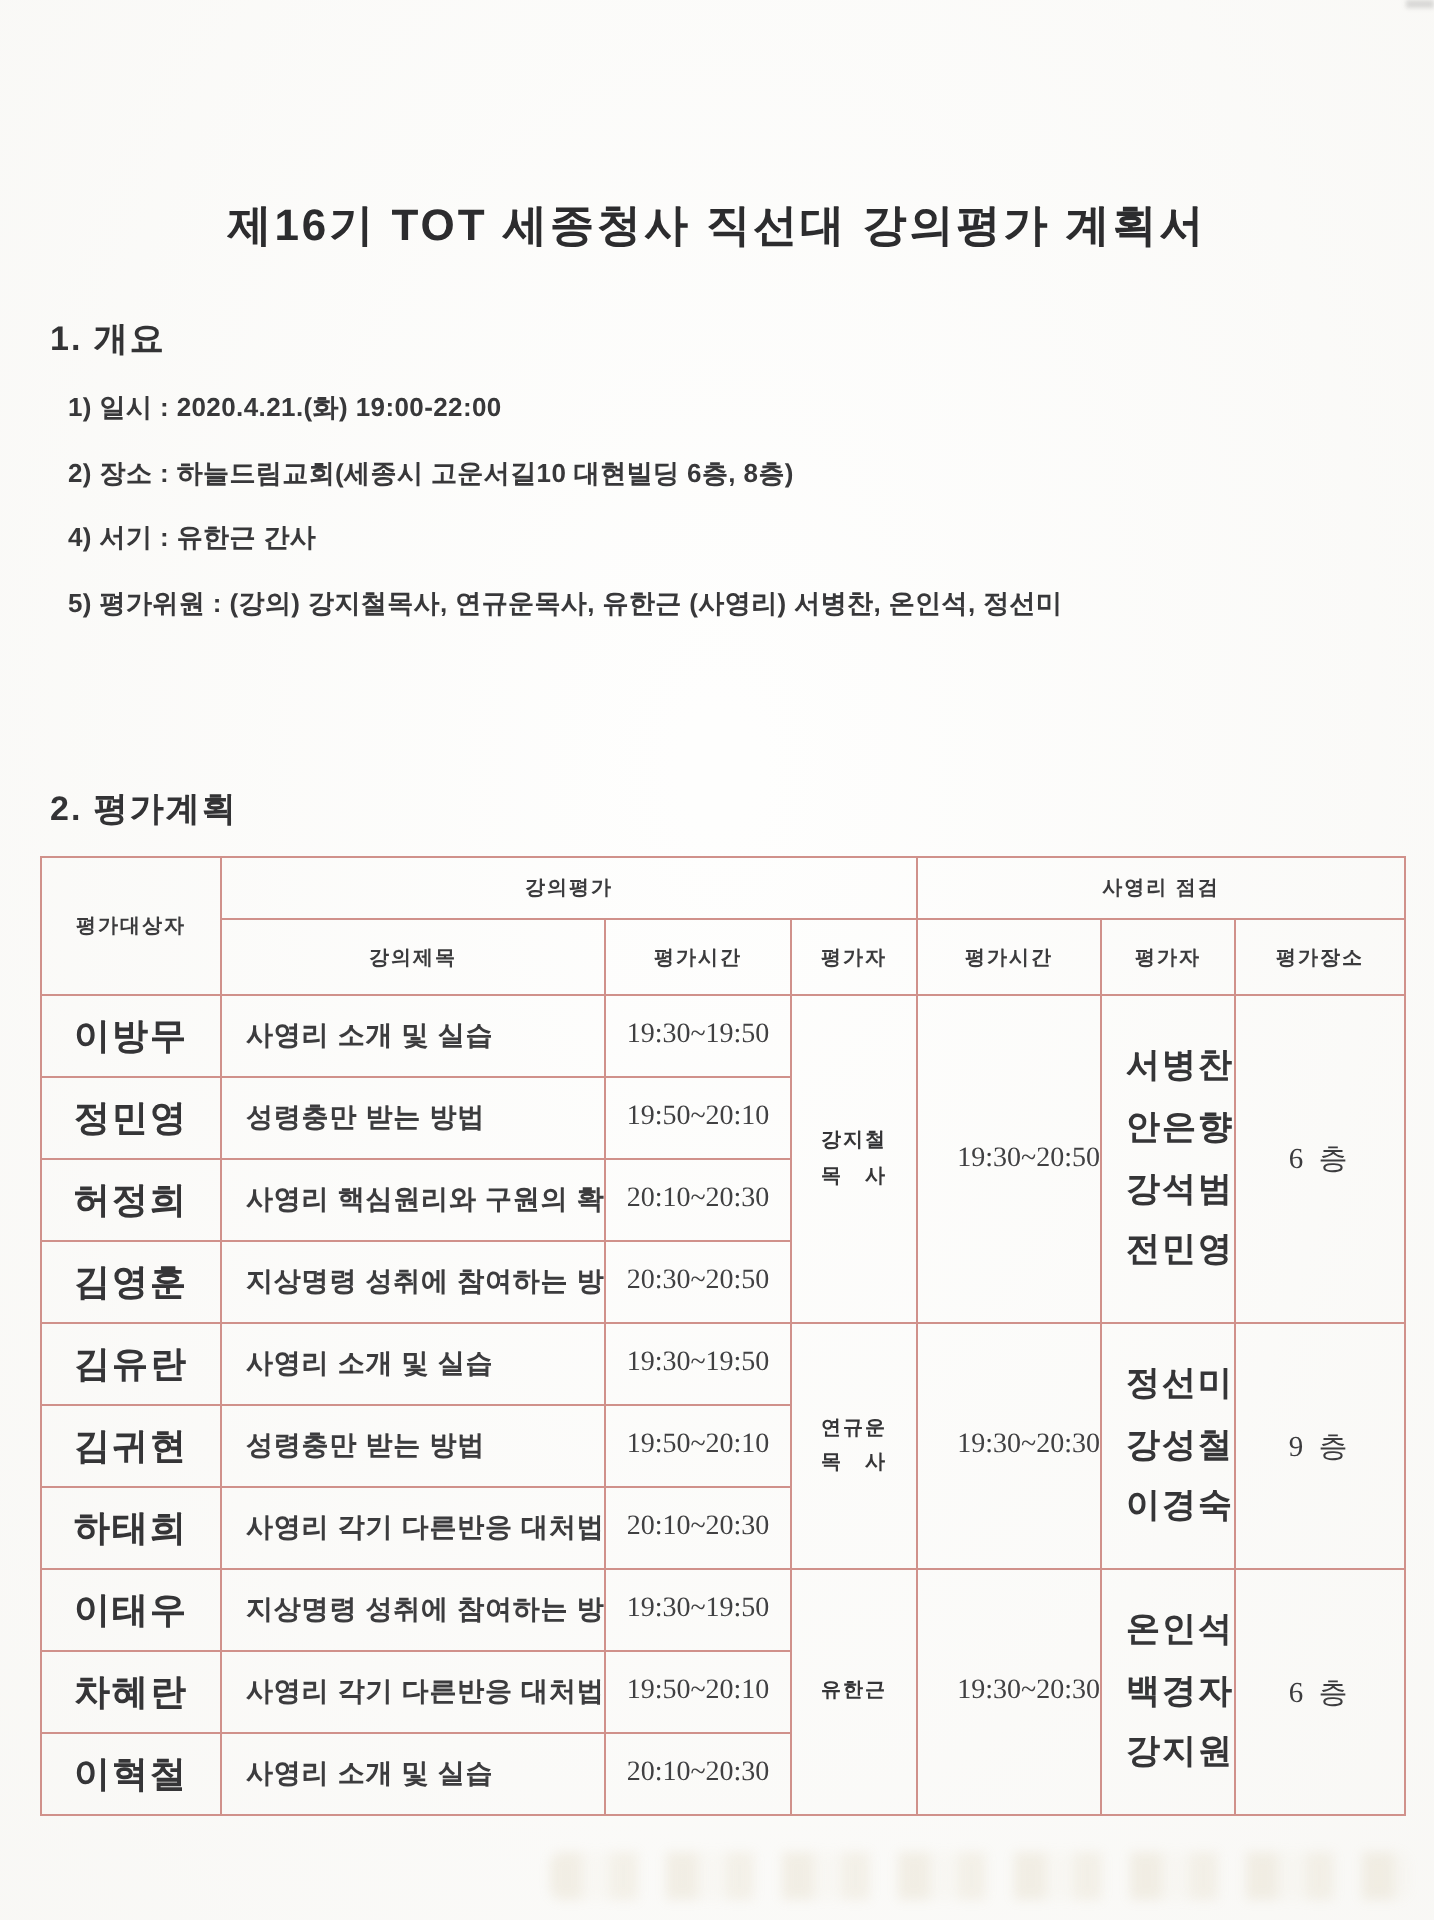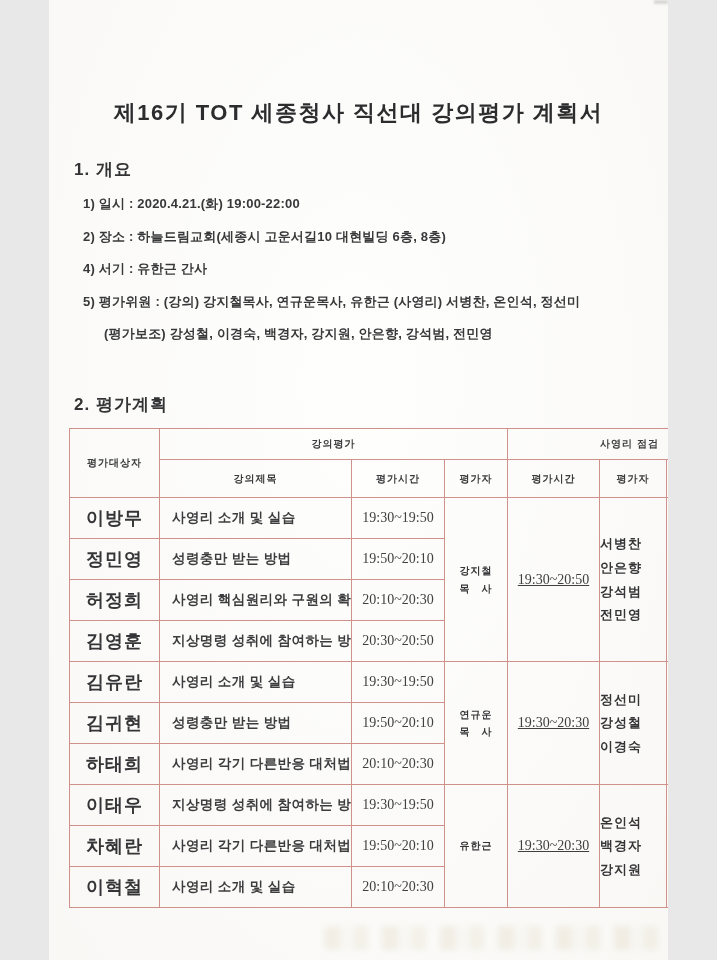--- a/index.html
+++ b/index.html
@@ -1,18 +1,18 @@
 <!DOCTYPE html>
 <html lang="ko"><head>
 <meta charset="utf-8">
 <style>
   html, body { margin: 0; padding: 0; background: #e8e8e8; }
   .page {
     position: relative;
-    width: 619px;
+    width: 717px;
     height: 960px;
     margin: 0 auto;
     background: #fdfdfb;
     background-image: radial-gradient(ellipse at 50% 40%, rgba(255,255,255,0.6) 0%, rgba(240,238,234,0.35) 100%);
     font-family: "Liberation Sans", sans-serif;
     color: #3a3a3c;
     overflow: hidden;
   }
   .doc-title {
     position: absolute;
@@ -101,29 +101,28 @@
     font-weight: 700;
     text-align: center;
     white-space: pre-line;
     line-height: 1.75;
     letter-spacing: 1px;
     color: #353537;
   }
   .cell-check-time {
     font-family: "Liberation Serif", serif;
     font-size: 14px;
-    text-align: center;
+    text-align: right;
     color: #404042;
     white-space: nowrap;
-    text-decoration: underline;
   }
   .cell-check-evaluators {
-    font-size: 13px;
-    font-weight: 700;
-    text-align: left;
+    font-size: 17px;
+    font-weight: 700;
+    text-align: right;
     white-space: pre-line;
     line-height: 1.82;
     letter-spacing: 1px;
     color: #353537;
   }
   .cell-place {
     font-family: "Liberation Serif", serif;
     font-size: 14.5px;
     text-align: center;
     letter-spacing: 2px;
@@ -158,21 +157,20 @@
 
   <h1 class="doc-title">제16기 TOT 세종청사 직선대 강의평가 계획서</h1>
 
   <div class="sec-heading overview">1. 개요</div>
 
   <div class="overview-items">
     <div class="overview-item">1) 일시 : 2020.4.21.(화) 19:00-22:00</div>
     <div class="overview-item">2) 장소 : 하늘드림교회(세종시 고운서길10 대현빌딩 6층, 8층)</div>
     <div class="overview-item">4) 서기 : 유한근 간사</div>
     <div class="overview-item">5) 평가위원 : (강의) 강지철목사, 연규운목사, 유한근 (사영리) 서병찬, 온인석, 정선미</div>
-    <div class="overview-item continuation">(평가보조) 강성철, 이경숙, 백경자, 강지원, 안은향, 강석범, 전민영</div>
   </div>
 
   <div class="sec-heading plan">2. 평가계획</div>
 
   <table class="plan-table">
     <colgroup>
       <col style="width:90px">
         <col style="width:192px">
         <col style="width:93px">
         <col style="width:63px">

